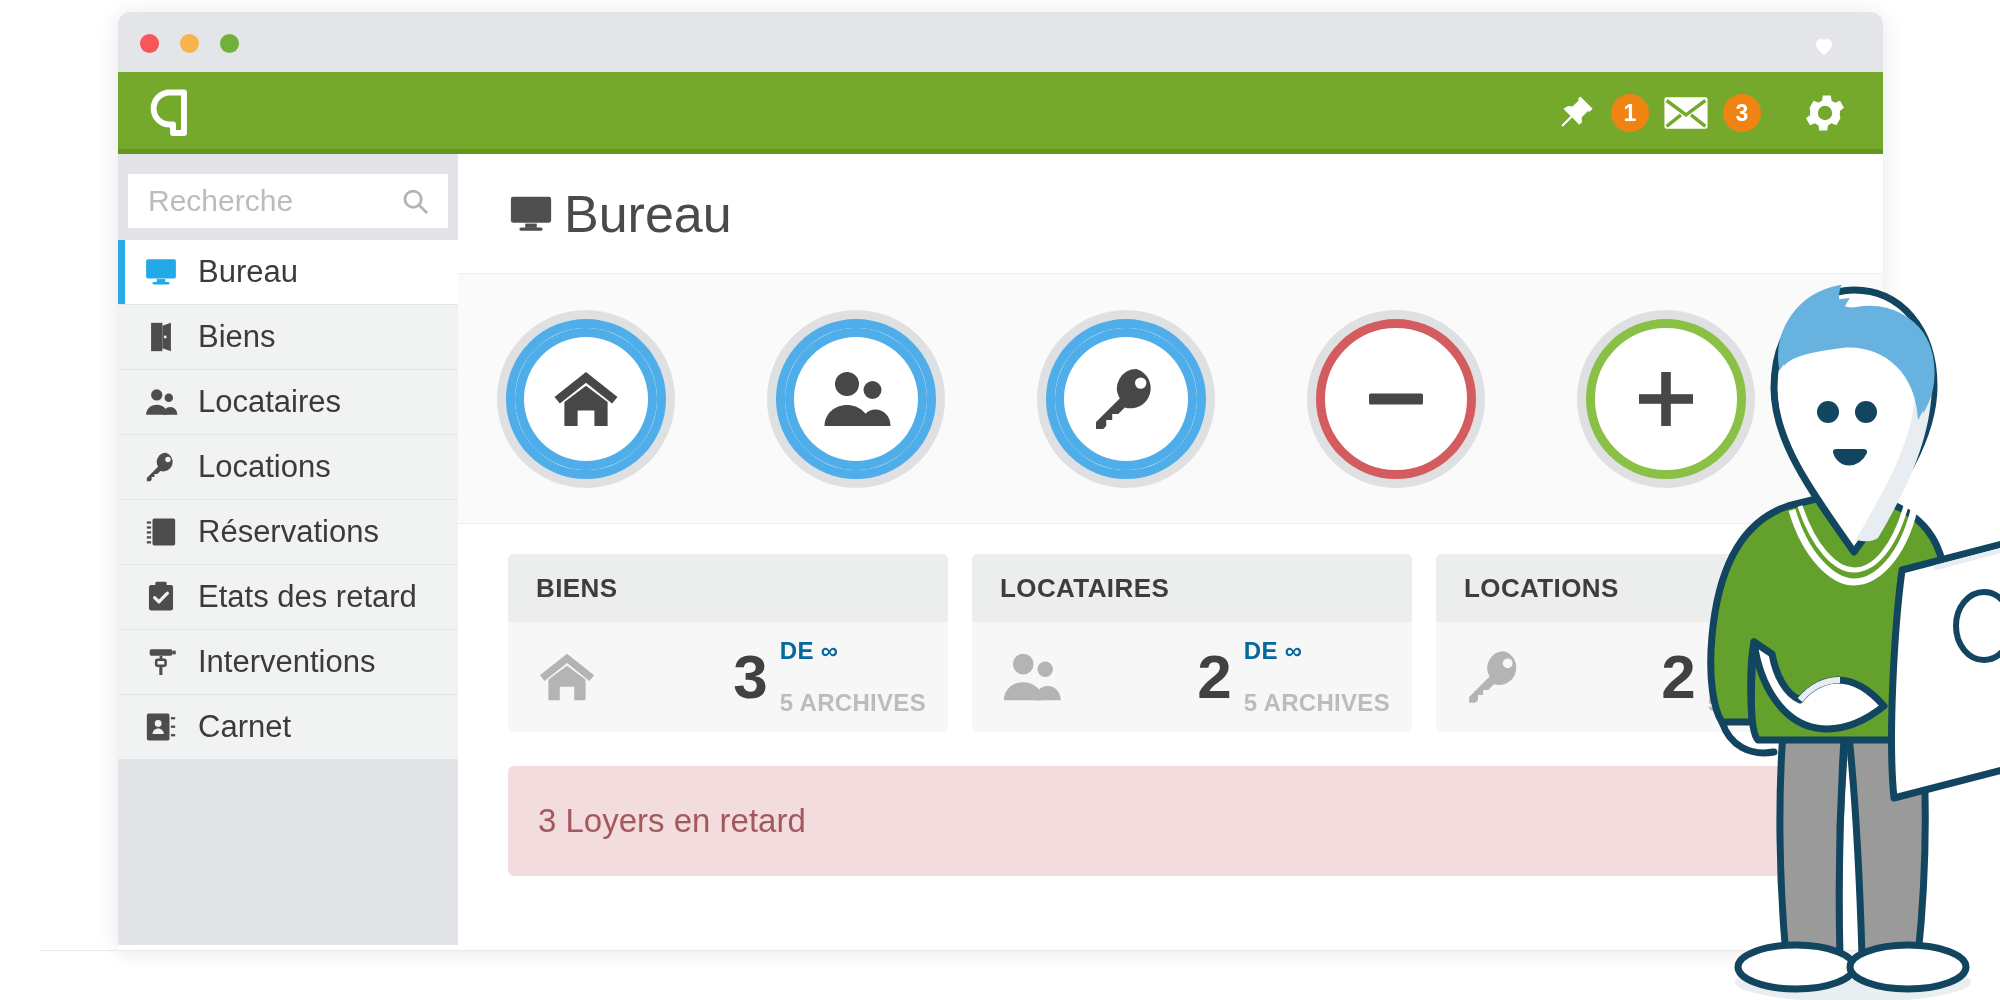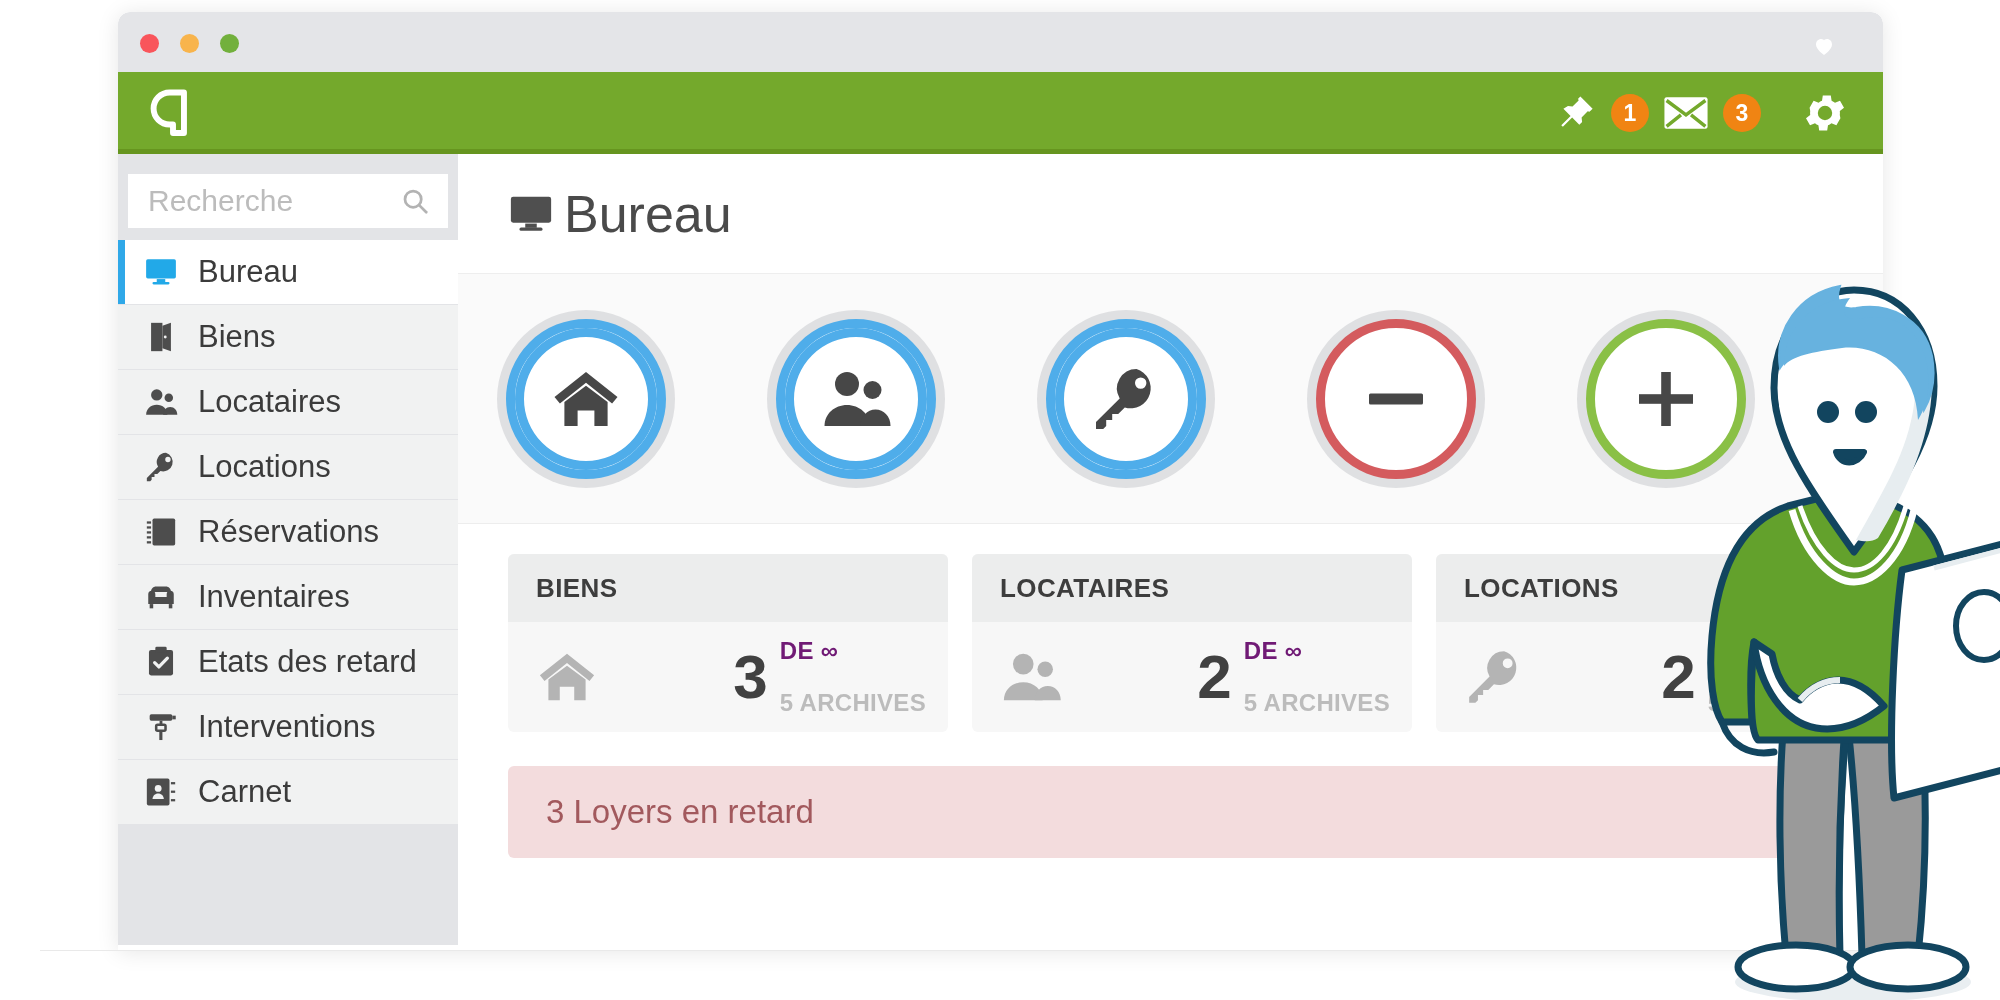--- a/index.html
+++ b/index.html
@@ -172,29 +172,29 @@
     height: 110px; display: flex; align-items: center;
     padding: 0 22px 0 28px; justify-content: space-between;
   }
   .card-ico { width: 62px; height: 62px; color: #b4b4b4; }
   .card-ico svg { display: block; width: 100%; height: 100%; }
   .card-nums { display: flex; align-items: center; }
   .card-big {
     font-size: 62px; font-weight: bold; color: #414141; line-height: 1;
   }
   .card-meta { margin-left: 12px; line-height: 1.15; }
-  .card-of { font-size: 24px; font-weight: bold; color: #701a75; letter-spacing:.3px;}
+  .card-of { font-size: 24px; font-weight: bold; color: #0369a1; letter-spacing:.3px;}
   .card-arch { font-size: 24px; font-weight: bold; color: #bcbcbc; letter-spacing:.3px;margin-top:24px;}
 
   
   .alert {
     margin: 34px 0 16px 50px;
-    width: 1330px; height: 92px; border-radius: 6px;
+    width: 1330px; height: 110px; border-radius: 6px;
     background: #f3dcdd;
-    display: flex; align-items: center; padding-left: 38px;
+    display: flex; align-items: center; padding-left: 30px;
   }
   .alert-text { font-size: 33px; color: #a2595d; }
 
   
   .mascot {
     position: absolute; right: -18px; bottom: -10px;
     width: 330px; height: 740px;
     pointer-events: none;
   }
   .mascot svg { display: block; width: 100%; height: 100%; }
@@ -321,31 +321,20 @@
                   <rect x="2" y="4.5" width="3" height="1.6"></rect>
                   <rect x="2" y="8" width="3" height="1.6"></rect>
                   <rect x="2" y="11.5" width="3" height="1.6"></rect>
                   <rect x="2" y="15" width="3" height="1.6"></rect>
                   <rect x="2" y="18.5" width="3" height="1.6"></rect>
                 </svg>
             </span>
             <span class="nav-label">Réservations</span>
           </div>
 
-          <div class="navitem">
-            <span class="nav-ico">
-              <svg viewBox="0 0 24 24" fill="currentColor">
-                  <path d="M3 10a2.5 2.5 0 015 0v2h8v-2a2.5 2.5 0 015 0v7H3z"></path>
-                  <rect x="4" y="17" width="2.5" height="3"></rect>
-                  <rect x="17.5" y="17" width="2.5" height="3"></rect>
-                  <path d="M5 8c0-2 1.6-3.5 3.5-3.5h7C17.4 4.5 19 6 19 8v2h-2V8.5H7V10H5z"></path>
-                </svg>
-            </span>
-            <span class="nav-label">Inventaires</span>
-          </div>
 
           <div class="navitem">
             <span class="nav-ico">
               <svg viewBox="0 0 24 24" fill="currentColor">
                   <rect x="3.5" y="3.5" width="17" height="18" rx="1.5"></rect>
                   <rect x="8" y="1.2" width="8" height="4" rx="1" fill="currentColor"></rect>
                   <path d="M7.5 12.5l3 3 6-6.2" stroke="#f1f2f2" stroke-width="2.3" fill="none" stroke-linecap="round" stroke-linejoin="round"></path>
                 </svg>
             </span>
             <span class="nav-label">Etats des retard</span>

